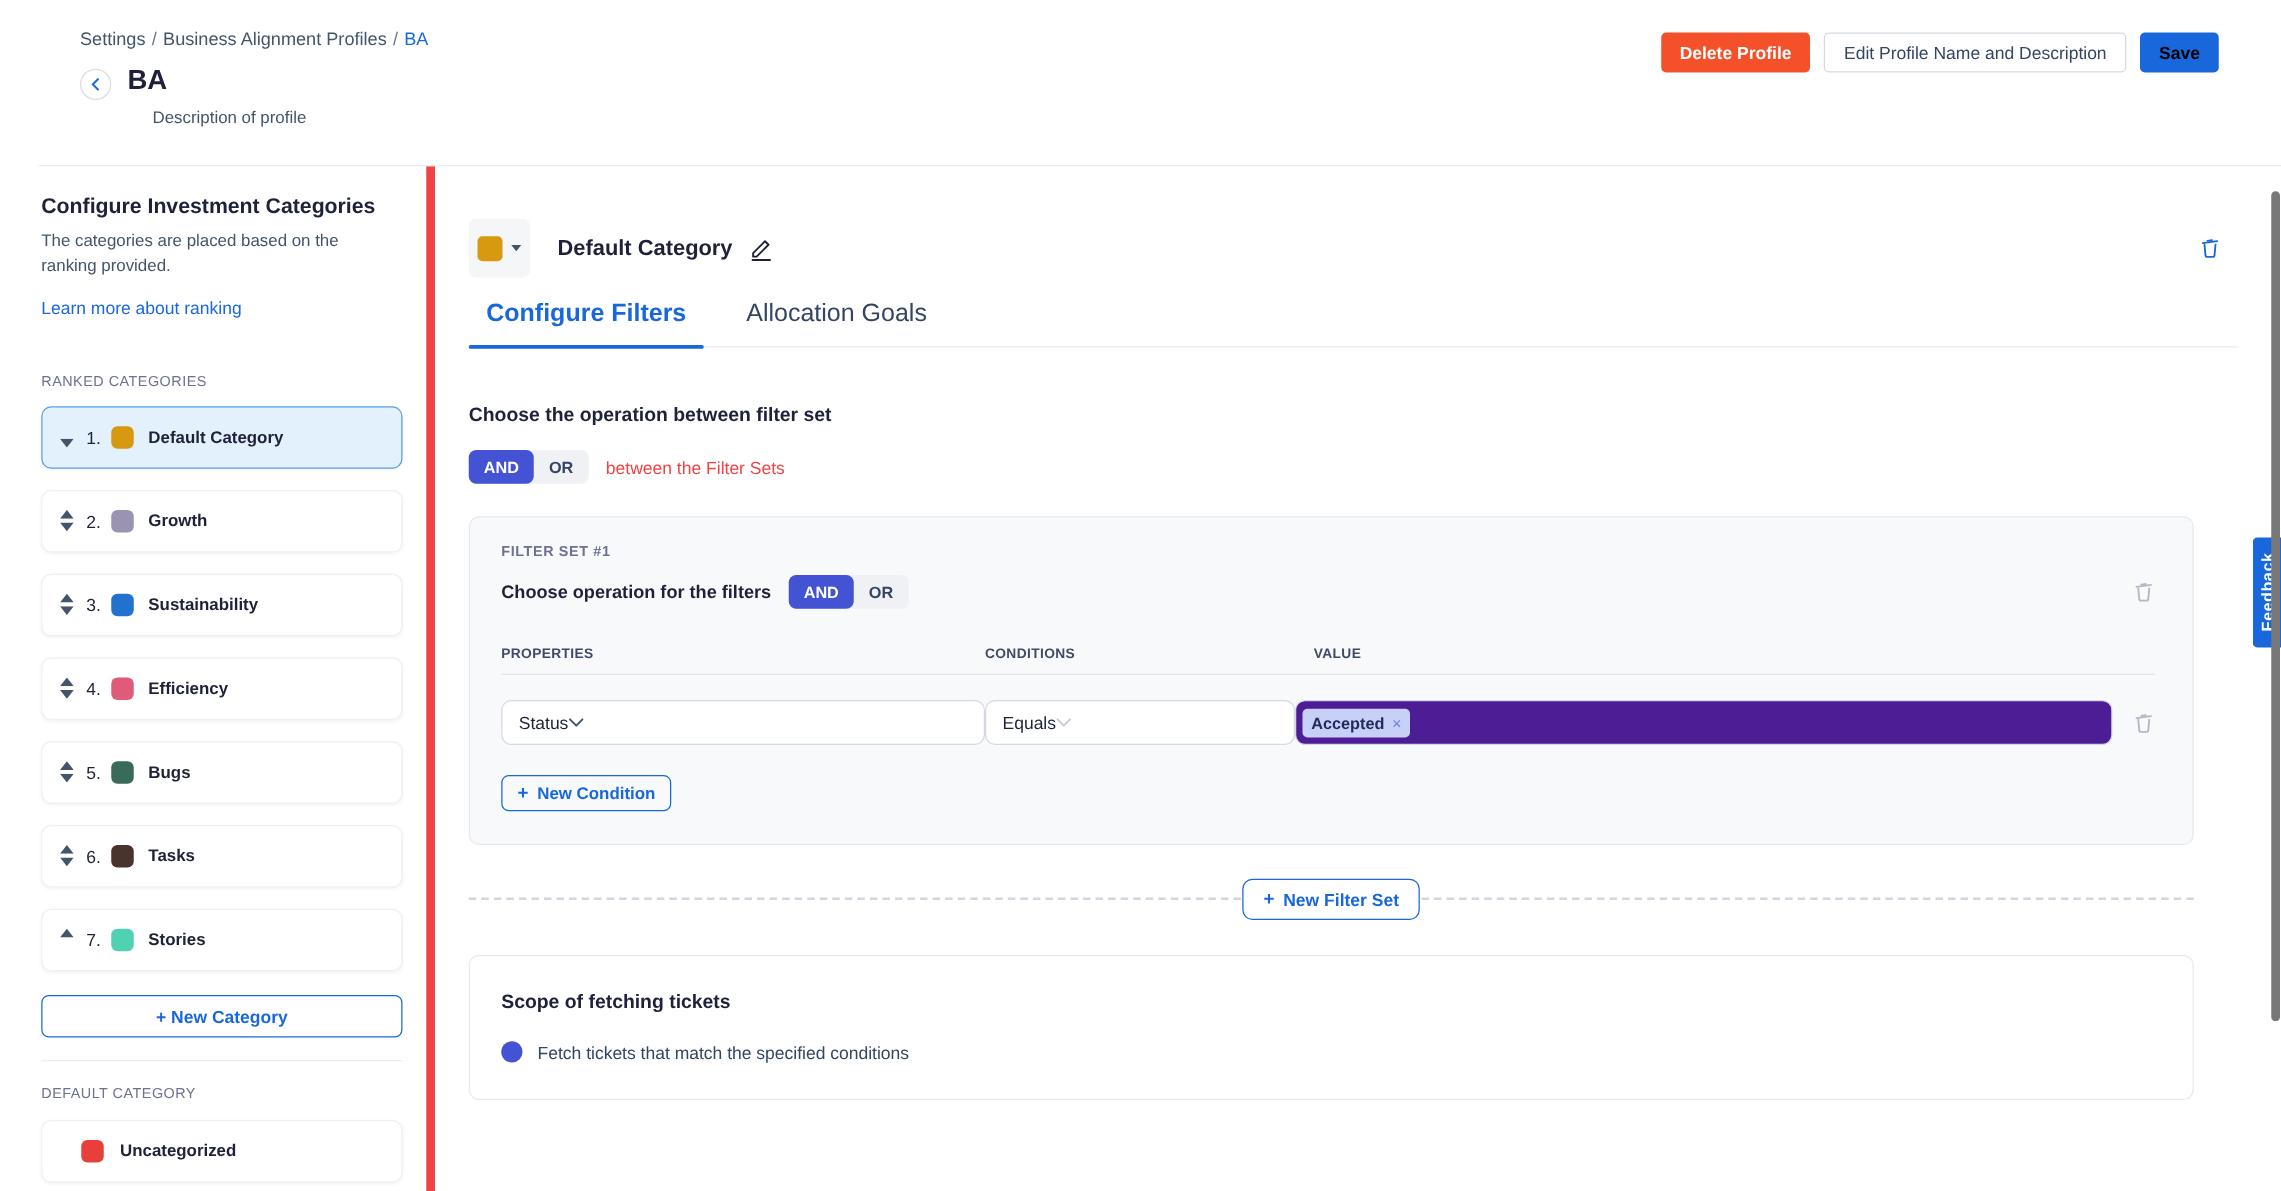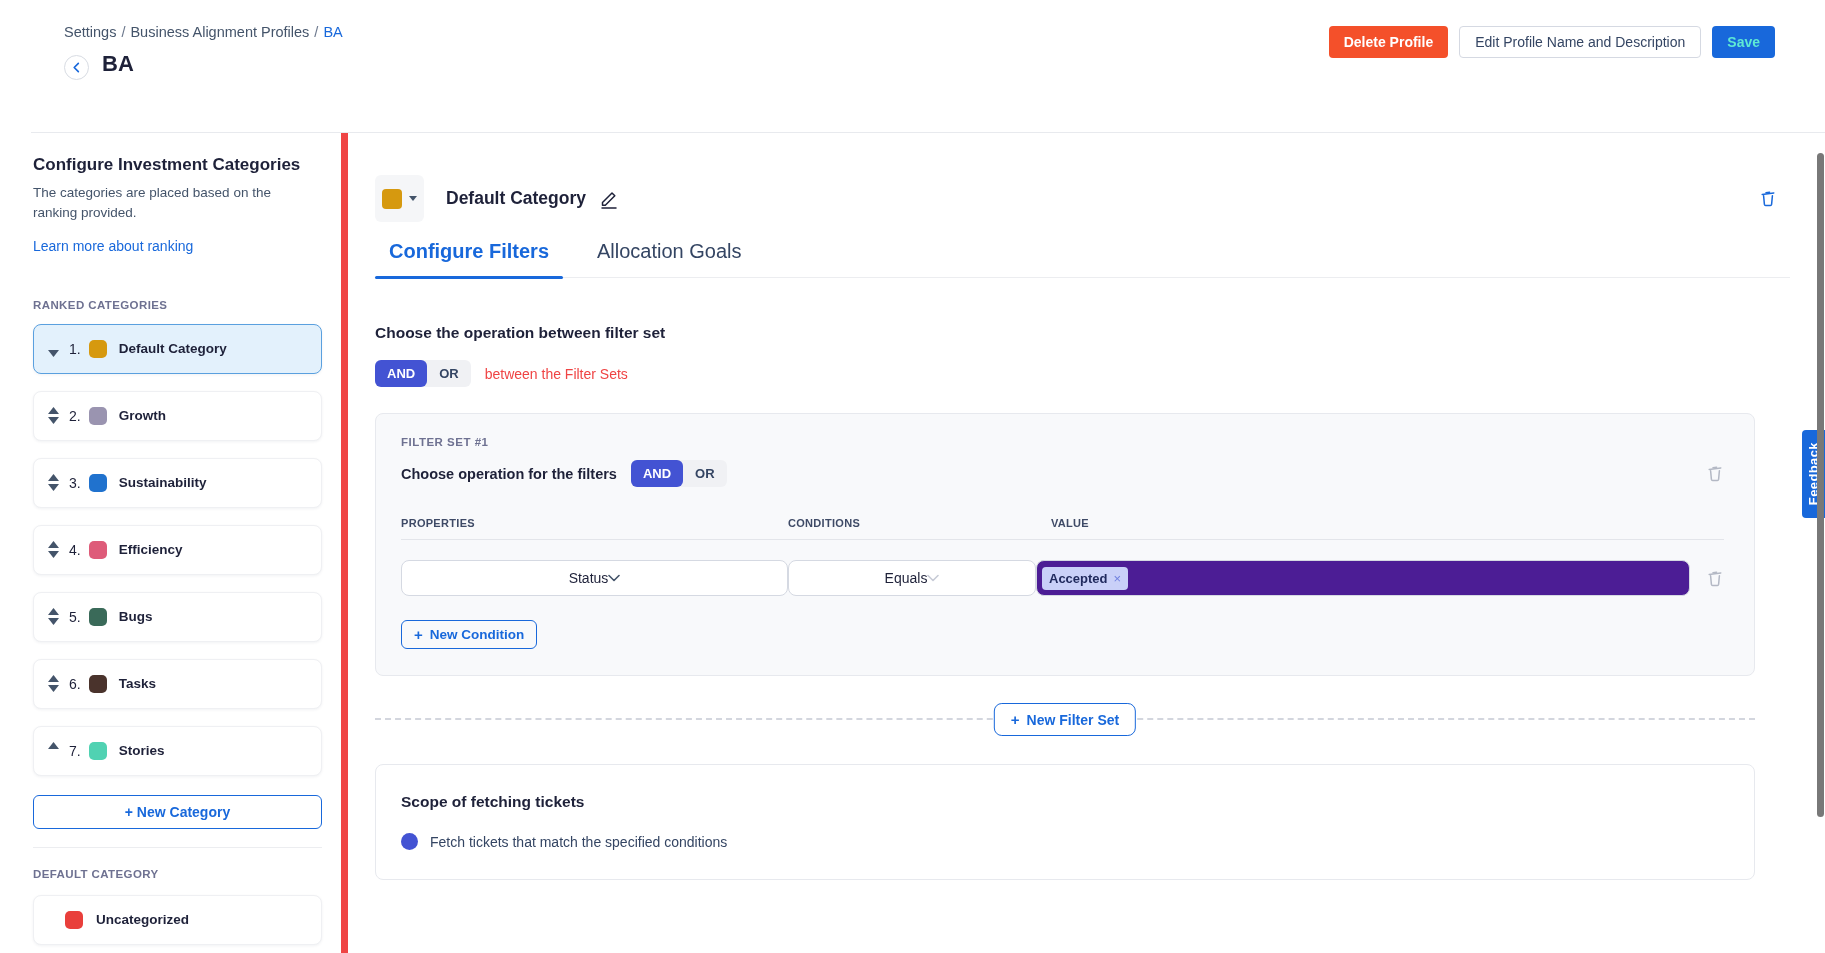--- a/index.html
+++ b/index.html
@@ -14,32 +14,32 @@
   .title-row { display:flex; align-items:flex-start; margin-top:11px; }
   .back-btn { width:25px; height:25px; border-radius:50%; border:1px solid #D8DCE3; background:#fff;
     display:flex; align-items:center; justify-content:center; margin-top:4px; cursor:pointer; }
   .page-title { font-size:22px; font-weight:bold; margin-left:13px; }
   .page-desc { font-size:13.5px; color:#44546A; margin:6px 0 0 58px; }
   .header-actions { position:absolute; top:26px; right:50px; display:flex; gap:11px; }
   .btn { font-size:14px; font-weight:bold; border-radius:4px; height:32px; padding:0 15px;
     display:flex; align-items:center; justify-content:center; cursor:pointer; border:none; }
   .btn-danger { background:#F4502A; color:#fff; }
   .btn-outline { background:#fff; color:#344563; border:1px solid #D5D9E2; font-weight:normal; }
-  .btn-primary { background:#1868DB; color:#5eead4; }
+  .btn-primary { background:#1868DB; color:#000000; }
 
   
   .body-wrap { display:flex; height:820px; }
   .sidebar { width:348px; border-right:7px solid #ef4444; padding:22px 24px 0 33px; flex:none; }
   .main { flex:1; padding:42px 35px 0 27px; }
 
   
   .sb-heading { font-size:17px; font-weight:bold; }
   .sb-desc { font-size:13.5px; color:#44546A; line-height:1.5; margin-top:8px; width:250px; }
   .sb-link { font-size:14px; color:#1868DB; margin-top:14px; display:inline-block; cursor:pointer; }
-  .sb-section-label { font-size:11.5px; font-weight:bold; letter-spacing:.4px; color:#6E7191; margin-top:44px; }
+  .sb-section-label { font-size:11.5px; font-weight:normal; letter-spacing:.4px; color:#6E7191; margin-top:44px; }
   .cat-list { margin-top:13px; }
   .cat-item { width:289px; height:50px; border:1px solid #EFF0F3; border-radius:8px; background:#fff;
     box-shadow:0 1px 3px rgba(9,30,66,.06); display:flex; align-items:center; padding-left:14px;
     margin-bottom:17px; cursor:pointer; }
   .cat-item.selected { background:#E3F1FC; border:1.5px solid #5AA0DF; }
   .arrows { display:flex; flex-direction:column; gap:3px; width:12px; }
   .arrows svg { fill:#44546A; cursor:pointer; }
   .arrows svg.hidden { visibility:hidden; }
   .cat-rank { font-size:14px; margin-left:9px; color:#1E2139; }
   .cat-dot { width:18px; height:18px; border-radius:5px; margin-left:8px; flex:none; }
@@ -86,21 +86,21 @@
     margin-top:26px; padding:22px 30px 26px 25px; }
   .fs-label { font-size:11.5px; font-weight:bold; letter-spacing:.5px; color:#6E7191; }
   .fs-op-row { display:flex; align-items:center; margin-top:12px; }
   .fs-op-text { font-size:14.5px; font-weight:bold; margin-right:14px; }
   .grid-row { display:grid; grid-template-columns:387px 248px 1fr 34px; align-items:center; }
   .col-headers { margin-top:30px; }
   .col-h { font-size:11px; font-weight:bold; letter-spacing:.3px; color:#3E4A66; }
   .hdr-divider { border-bottom:1px solid #E3E5EA; margin-top:10px; }
   .cond-row { margin-top:20px; }
   .select { height:36px; background:#fff; border:1px solid #D5D9E2; border-radius:8px; display:flex;
-    align-items:center; justify-content:center; padding:0 13px; font-size:14px; cursor:pointer; }
+    align-items:center; justify-content:flex-start; padding:0 13px; font-size:14px; cursor:pointer; }
   .select .chev { font-weight:bold; }
   .value-field { height:36px; background:#4c1d95; border:1px solid #D5D9E2; border-radius:8px; display:flex;
     align-items:center; padding:0 5px; cursor:text; }
   .chip { background:#C9D0F8; border-radius:4px; padding:4px 7px; font-size:13px; font-weight:bold;
     color:#202A5E; display:flex; align-items:center; }
   .chip-x { color:#7080DF; font-weight:normal; margin-left:6px; font-size:13px; cursor:pointer; }
   .new-cond-btn { display:inline-flex; align-items:center; margin-top:24px; border:1.5px solid #1868DB;
     border-radius:6px; padding:5px 12px; color:#1868DB; font-size:13.5px; font-weight:bold;
     background:transparent; cursor:pointer; }
   .plus { margin-right:7px; font-size:15px; font-weight:bold; }
@@ -138,20 +138,21 @@
     <span>Settings</span><span class="crumb-sep">/</span><span>Business Alignment Profiles</span><span class="crumb-sep">/</span><span class="crumb-current">BA</span>
   </div>
   <div class="title-row">
     <div class="back-btn">
       <svg width="11" height="11" viewBox="0 0 12 12" fill="none" stroke="#1868DB" stroke-width="1.8" stroke-linecap="round" stroke-linejoin="round">
           <polyline points="8,1.5 3.5,6 8,10.5"></polyline>
         </svg>
     </div>
     <div class="page-title">BA</div>
   </div>
+  <div class="page-desc">Description of profile</div>
   <div class="header-actions">
     <button class="btn btn-danger">Delete Profile</button>
     <button class="btn btn-outline">Edit Profile Name and Description</button>
     <button class="btn btn-primary">Save</button>
   </div>
 </div>
 
 <div class="body-wrap">
 
   <div class="sidebar">

